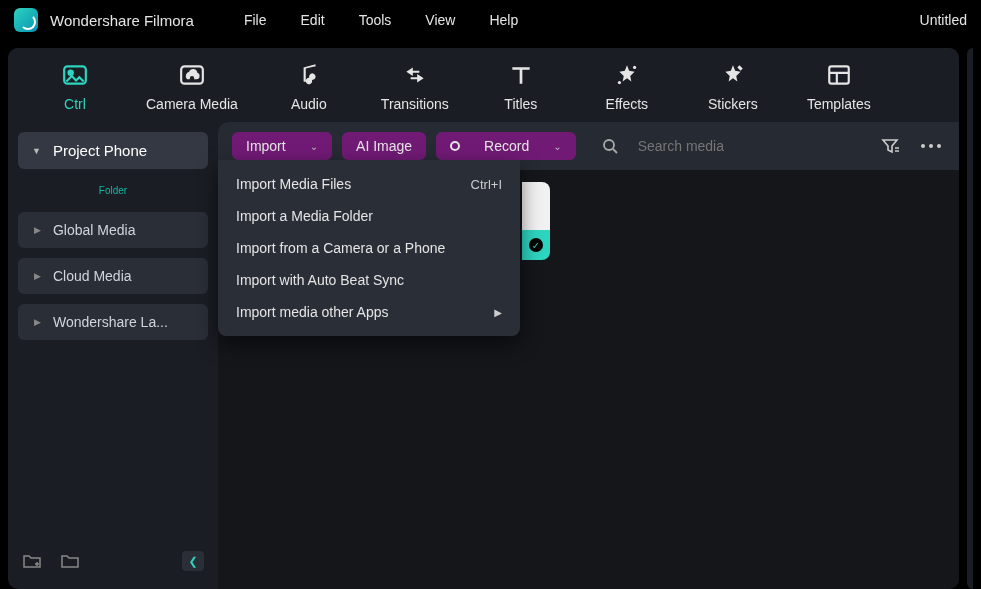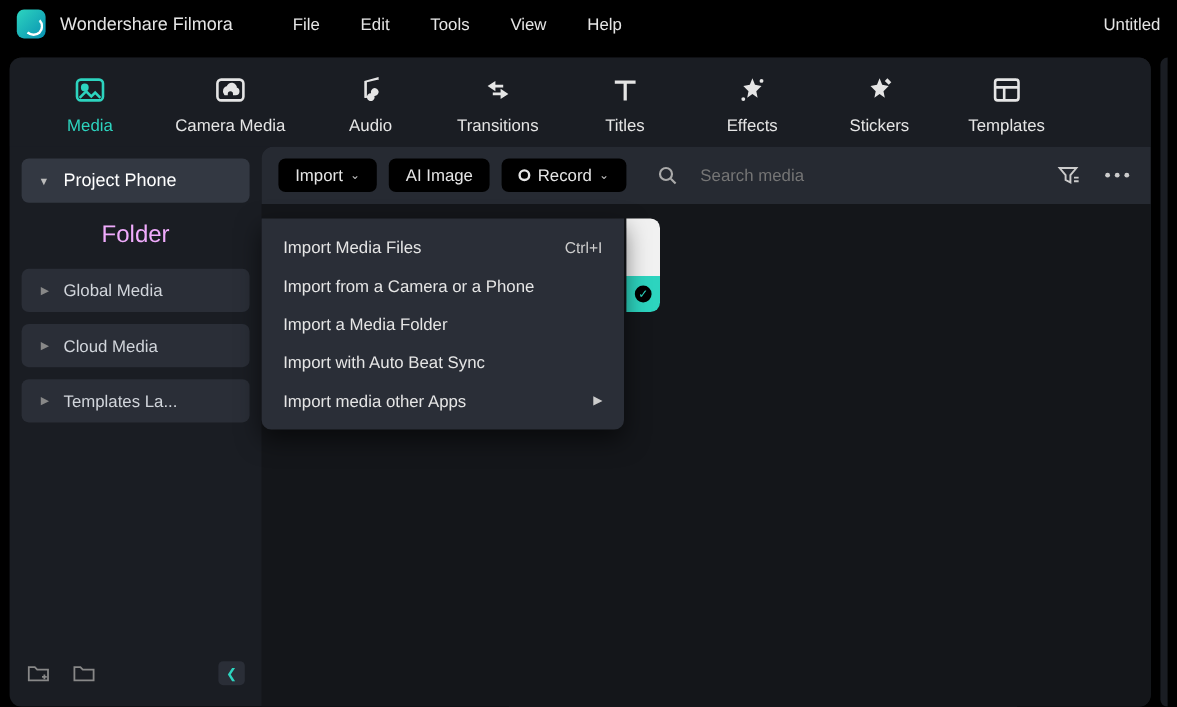--- a/index.html
+++ b/index.html
@@ -104,22 +104,22 @@
   padding: 10px 14px;
   display: flex;
   align-items: center;
   gap: 12px;
   font-size: 15px;
   color: #fff;
 }
 .folder-label {
   text-align: center;
   padding: 6px 0;
-  color: #f0abfc;
-  font-size: 20px;
+  color: #14b8a6;
+  font-size: 10px;
 }
 .sidebar-item {
   background: #2a2e37;
   border-radius: 6px;
   padding: 10px 16px;
   display: flex;
   align-items: center;
   gap: 12px;
   color: #d1d5db;
   font-size: 14px;
@@ -156,26 +156,26 @@
 }
 .toolbar {
   display: flex;
   align-items: center;
   padding: 10px 14px;
   gap: 10px;
   background: #262a32;
   border-radius: 10px 0 0 0;
 }
 .pill-btn {
-  background: #000000;
+  background: #701a75;
   border-radius: 6px;
   padding: 6px 14px;
   display: flex;
   align-items: center;
-  gap: 6px;
+  gap: 24px;
   color: #e5e5e5;
   font-size: 14px;
   cursor: pointer;
 }
 .chev { font-size: 10px; color: #bbb; }
 .rec-dot {
   width: 10px; height: 10px;
   border: 2px solid #e5e5e5;
   border-radius: 50%;
 }
@@ -198,21 +198,21 @@
   display: flex;
   align-items: center;
   gap: 22px;
   margin-right: 4px;
 }
 .dots { display: flex; gap: 4px; }
 .dots span { width: 4px; height: 4px; border-radius: 50%; background: #ccc; }
 
 .dropdown {
   position: absolute;
-  top: 60px;
+  top: 38px;
   left: 0;
   width: 302px;
   background: #2a2e37;
   border-radius: 0 0 8px 8px;
   padding: 8px 0;
   box-shadow: 0 8px 20px rgba(0,0,0,0.55);
   z-index: 10;
 }
 .dd-item {
   padding: 8px 18px;
@@ -289,21 +289,21 @@
   <div class="tab-panel">
     <div class="tab-row">
       <div class="tab active">
         <span class="tab-icon">
           <svg viewBox="0 0 24 22" fill="none" stroke="#2dd4bf" stroke-width="2">
               <rect x="2" y="3" width="20" height="16" rx="3"></rect>
               <circle cx="8" cy="9" r="2" fill="#2dd4bf"></circle>
               <path d="M4 17l5-5 4 4 3-3 4 4"></path>
             </svg>
         </span>
-        <span class="tab-label">Media</span>
+        <span class="tab-label">Ctrl</span>
       </div>
       <div class="tab">
         <span class="tab-icon">
           <svg viewBox="0 0 24 22" fill="none" stroke="#e5e5e5" stroke-width="2">
               <rect x="2" y="3" width="20" height="16" rx="3"></rect>
               <path d="M9 14a3 3 0 016 0h1a2 2 0 000-4 3 3 0 00-6-1 3 3 0 00-2 5h1z" fill="#e5e5e5"></path>
             </svg>
         </span>
         <span class="tab-label">Camera Media</span>
       </div>
@@ -372,21 +372,21 @@
         <div class="sidebar-item">
           <span class="tri">▶</span>
           <span>Global Media</span>
         </div>
         <div class="sidebar-item">
           <span class="tri">▶</span>
           <span>Cloud Media</span>
         </div>
         <div class="sidebar-item">
           <span class="tri">▶</span>
-          <span>Templates La...</span>
+          <span>Wondershare La...</span>
         </div>
         <div class="sidebar-footer">
           <svg class="footer-icon" viewBox="0 0 20 18" fill="none" stroke="#888" stroke-width="1.5">
               <path d="M2 4h5l2 2h9v9H2z"></path>
               <path d="M15 10v4M13 12h4"></path>
             </svg>
           <svg class="footer-icon" viewBox="0 0 20 18" fill="none" stroke="#888" stroke-width="1.5">
               <path d="M2 4h5l2 2h9v9H2z"></path>
             </svg>
           <div class="back-btn">
@@ -429,24 +429,24 @@
               </div>
           </div>
         </div>
 
         <div class="dropdown">
           <div class="dd-item">
             <span>Import Media Files</span>
             <span class="shortcut">Ctrl+I</span>
           </div>
           <div class="dd-item">
+            <span>Import a Media Folder</span>
+          </div>
+          <div class="dd-item">
             <span>Import from a Camera or a Phone</span>
-          </div>
-          <div class="dd-item">
-            <span>Import a Media Folder</span>
           </div>
           <div class="dd-item">
             <span>Import with Auto Beat Sync</span>
           </div>
           <div class="dd-item">
             <span>Import media other Apps</span>
             <span class="sub">▶</span>
           </div>
         </div>
 

